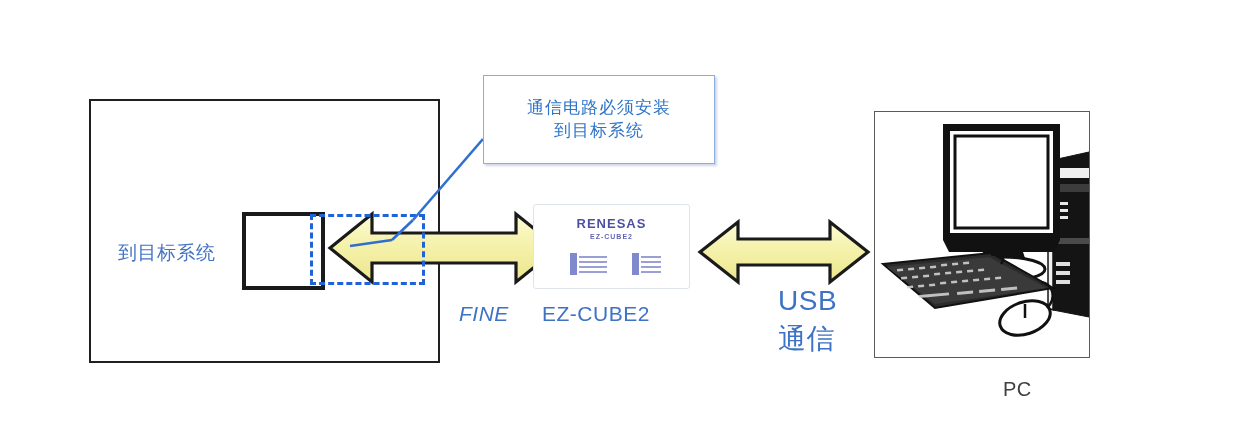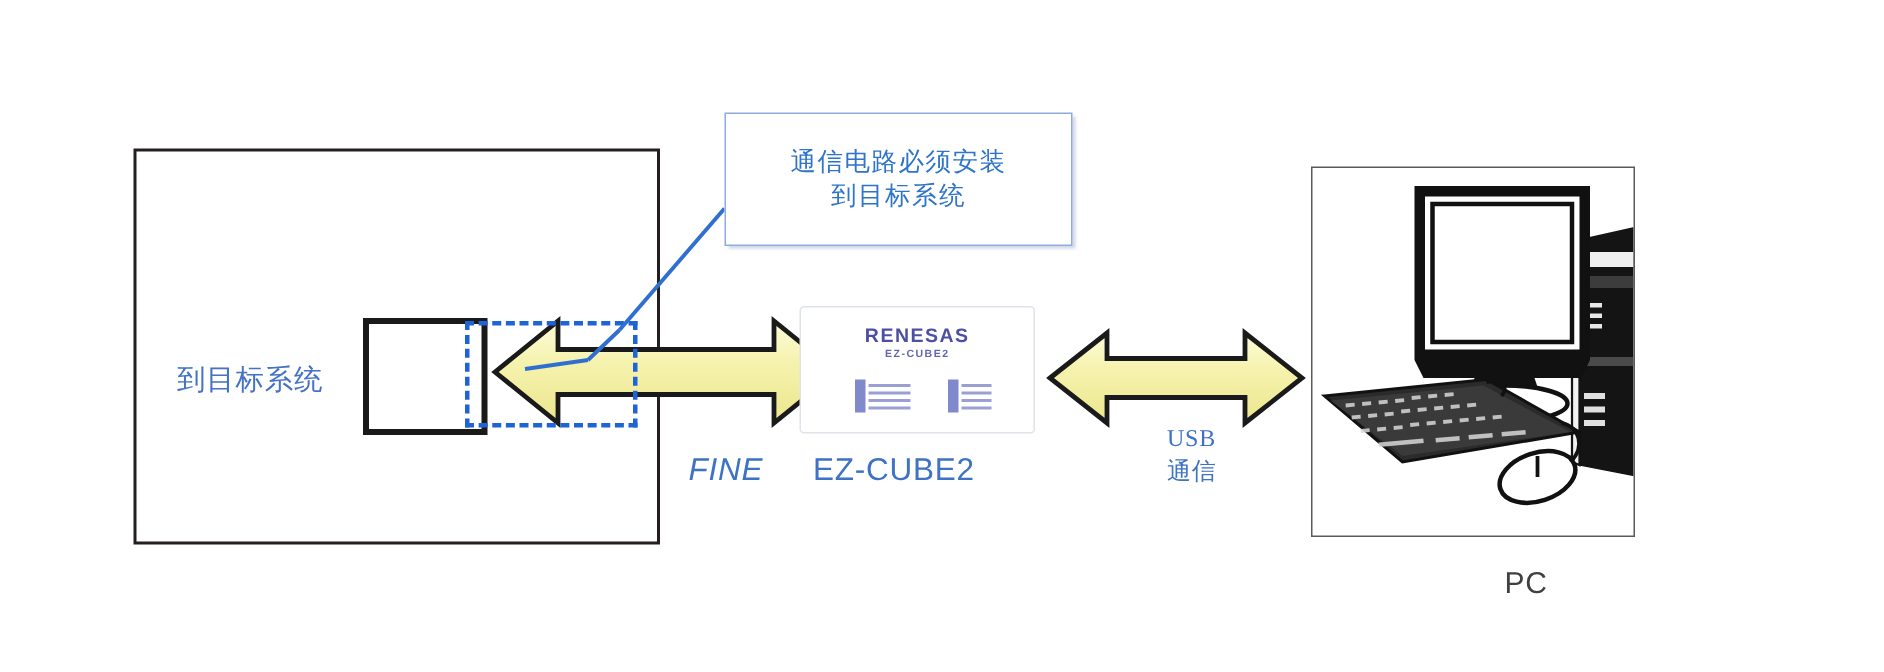--- a/index.html
+++ b/index.html
@@ -180,26 +180,25 @@
     left: 542px;
     top: 302px;
     font-size: 21px;
     color: #3d72c4;
     letter-spacing: 0.5px;
   }
   #usb-label {
     position: absolute;
     left: 778px;
     top: 282px;
-    font-size: 16px;
+    font-size: 28px;
     color: #3d72c4;
     line-height: 1.35;
     text-align: left;
     letter-spacing: 0.5px;
-    font-family: Liberation Serif, serif;
   }
   #pc-label {
     position: absolute;
     left: 1003px;
     top: 378px;
     font-size: 20px;
     color: #404040;
     letter-spacing: 0.5px;
   }
 

